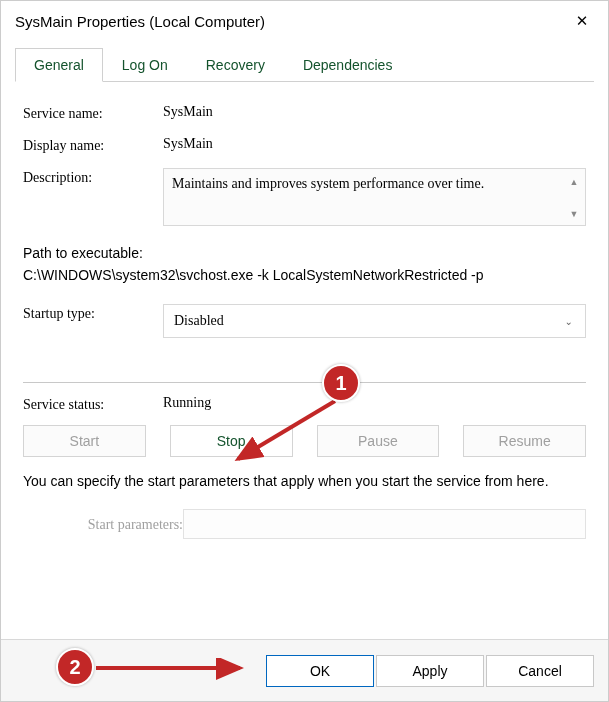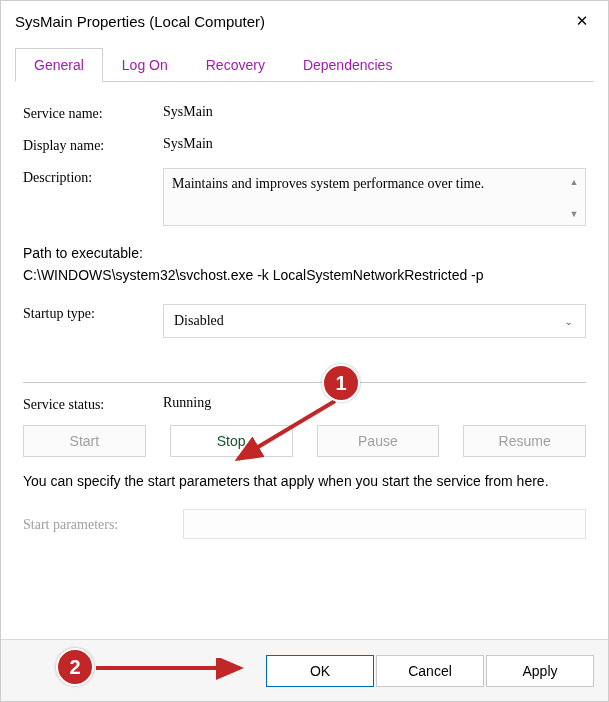--- a/index.html
+++ b/index.html
@@ -45,21 +45,21 @@
     margin: 6px 14px 0 14px;
     border-bottom: 1px solid #d0d0d0;
   }
   .tab {
     padding: 8px 18px;
     border: 1px solid transparent;
     border-bottom: none;
     position: relative;
     bottom: -1px;
     font-size: 14px;
-    color: #a21caf;
+    color: #14532d;
   }
   .tab.active {
     border-color: #d0d0d0;
     border-bottom: 1px solid #fff;
     background: #fff;
   }
   .panel {
     flex: 1;
     padding: 22px 22px 0 22px;
   }
@@ -256,31 +256,31 @@
 
     <div class="btn-row">
       <div class="svc-btn disabled">Start</div>
       <div class="svc-btn">Stop</div>
       <div class="svc-btn disabled">Pause</div>
       <div class="svc-btn disabled">Resume</div>
     </div>
 
     <div class="hint">You can specify the start parameters that apply when you start the service from here.</div>
 
-    <div class="row" style="align-items:center;">
+    <div class="row" style="align-items:center;text-align:right;">
       <div class="label-col disabled-text" style="width:160px;">Start parameters:</div>
       <div class="param-input"></div>
     </div>
 
   </div>
 
   <div class="footer">
     <div class="dlg-btn default">OK</div>
+    <div class="dlg-btn">Apply</div>
     <div class="dlg-btn">Cancel</div>
-    <div class="dlg-btn">Apply</div>
   </div>
 </div>
 
 <div class="marker" style="left:322px; top:364px;">1</div>
 <svg class="arrow" style="left:220px; top:395px;" width="130" height="80">
   <defs>
     <marker id="ah1" markerWidth="8" markerHeight="8" refX="6" refY="3" orient="auto">
       <path d="M0,0 L7,3 L0,6 Z" fill="#c22727"></path>
     </marker>
   </defs>

